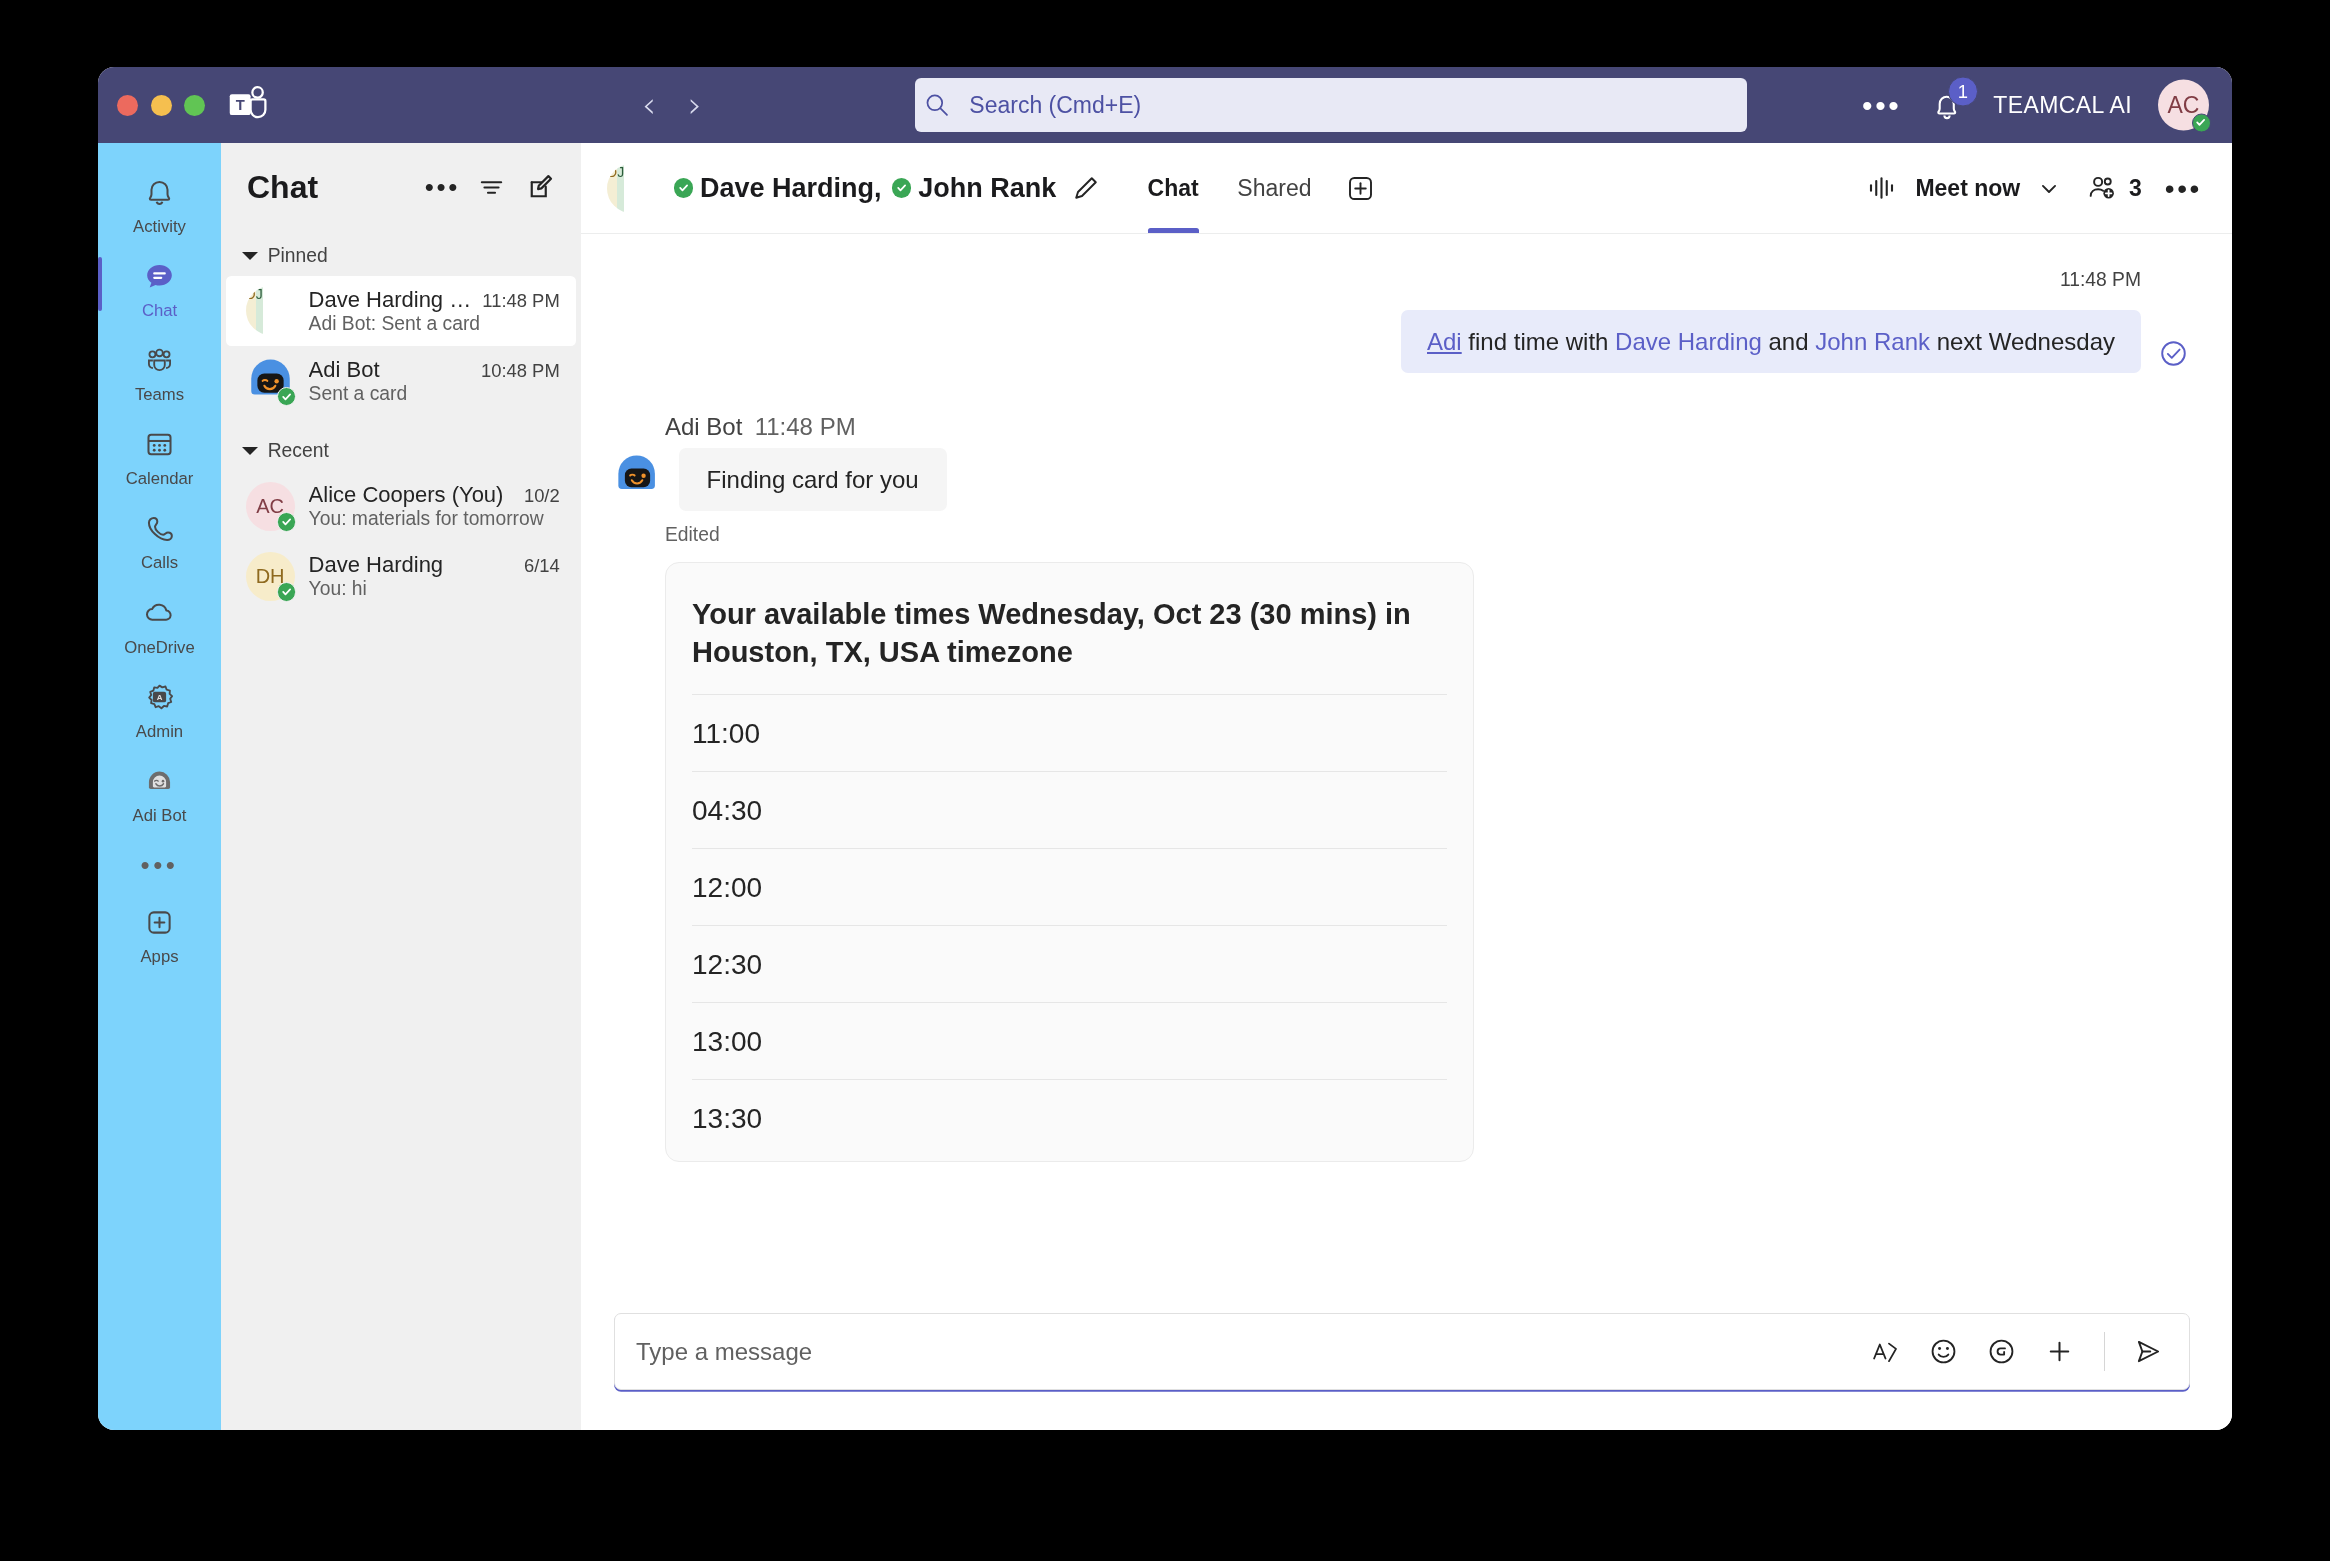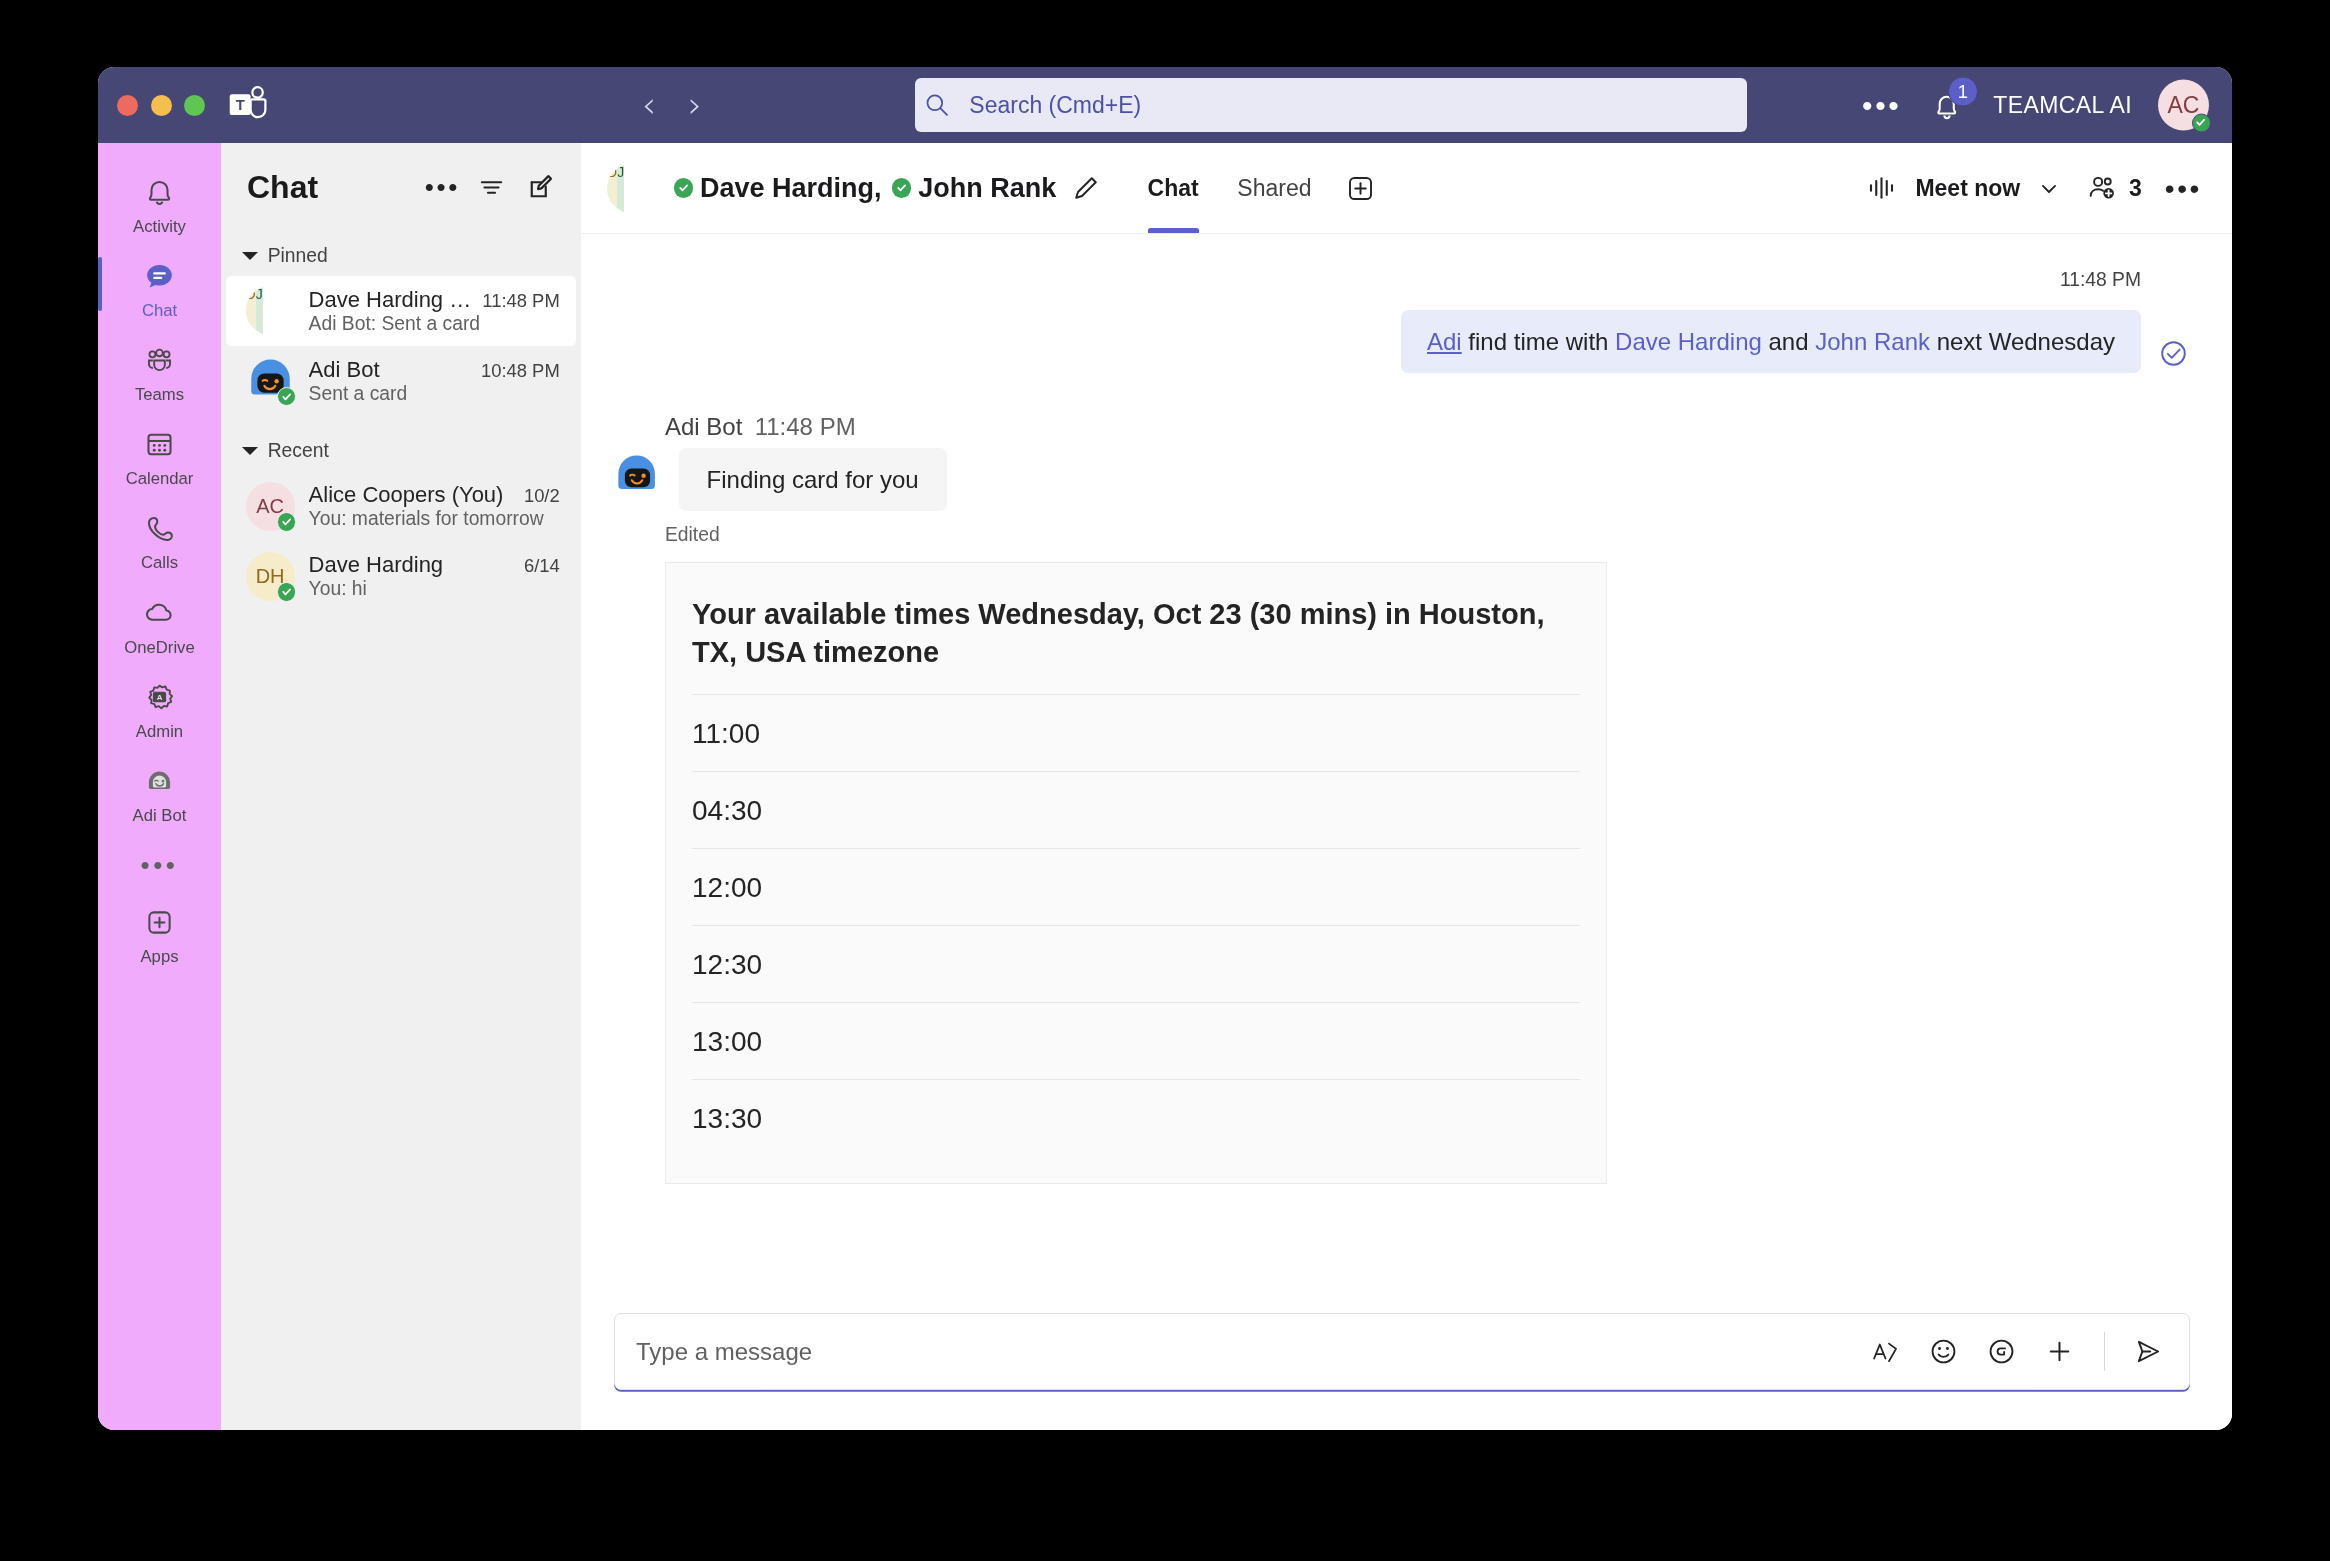--- a/index.html
+++ b/index.html
@@ -87,21 +87,21 @@
     background: #3aa655; border: 1.8px solid #464775;
     display: flex; align-items: center; justify-content: center;
   }
   .presence svg { width: 11.4px; height: 11.4px; }
 
   
   #body { flex: 1; display: flex; min-height: 0; }
 
   
   #rail {
-    width: 123px; flex: 0 0 123px; background: #f0abfc;
+    width: 123px; flex: 0 0 123px; background: #7dd3fc;
     padding-top: 19.3px; display: flex; flex-direction: column; align-items: center;
   }
   .rail-item {
     width: 123px; padding: 11.4px 0 9.7px;
     display: flex; flex-direction: column; align-items: center;
     gap: 6.1px; cursor: pointer; position: relative;
   }
   .rail-item .ri-icon { width: 37px; height: 37px; display: flex; align-items: center; justify-content: center; }
   .rail-item .ri-label { font-size: 16.7px; color: #49494a; white-space: nowrap; }
   .rail-item.active .ri-label { color: #5b5fc7; }
@@ -225,24 +225,24 @@
   .bot-av .av-presence { border-color: #fff; }
   .mi-bubble {
     background: #f5f5f5; border-radius: 7px;
     padding: 17.6px 28px; font-size: 24px; color: #242424;
   }
   .edited { font-size: 19.3px; color: #616161; margin-left: 51px; margin-top: 12.3px; }
 
   
   .card {
     margin-left: 51px; margin-top: 16px;
-    width: 942px;
+    width: 809px;
     background: #fafafa;
-    border: 0.9px solid #ebebeb; border-radius: 0;
-    padding: 32px 26px 42px 26px;
+    border: 0.9px solid #ebebeb; border-radius: 14px;
+    padding: 32px 26px 20px 26px;
   }
   .card-title {
     font-size: 29px; font-weight: bold; color: #242424;
     line-height: 1.32; padding: 0 0 23px 0;
     border-bottom: 0.9px solid #e6e6e6;
   }
   .slot {
     font-size: 28px; color: #242424;
     padding: 23px 0 21px 0;
     border-bottom: 0.9px solid #e6e6e6;

